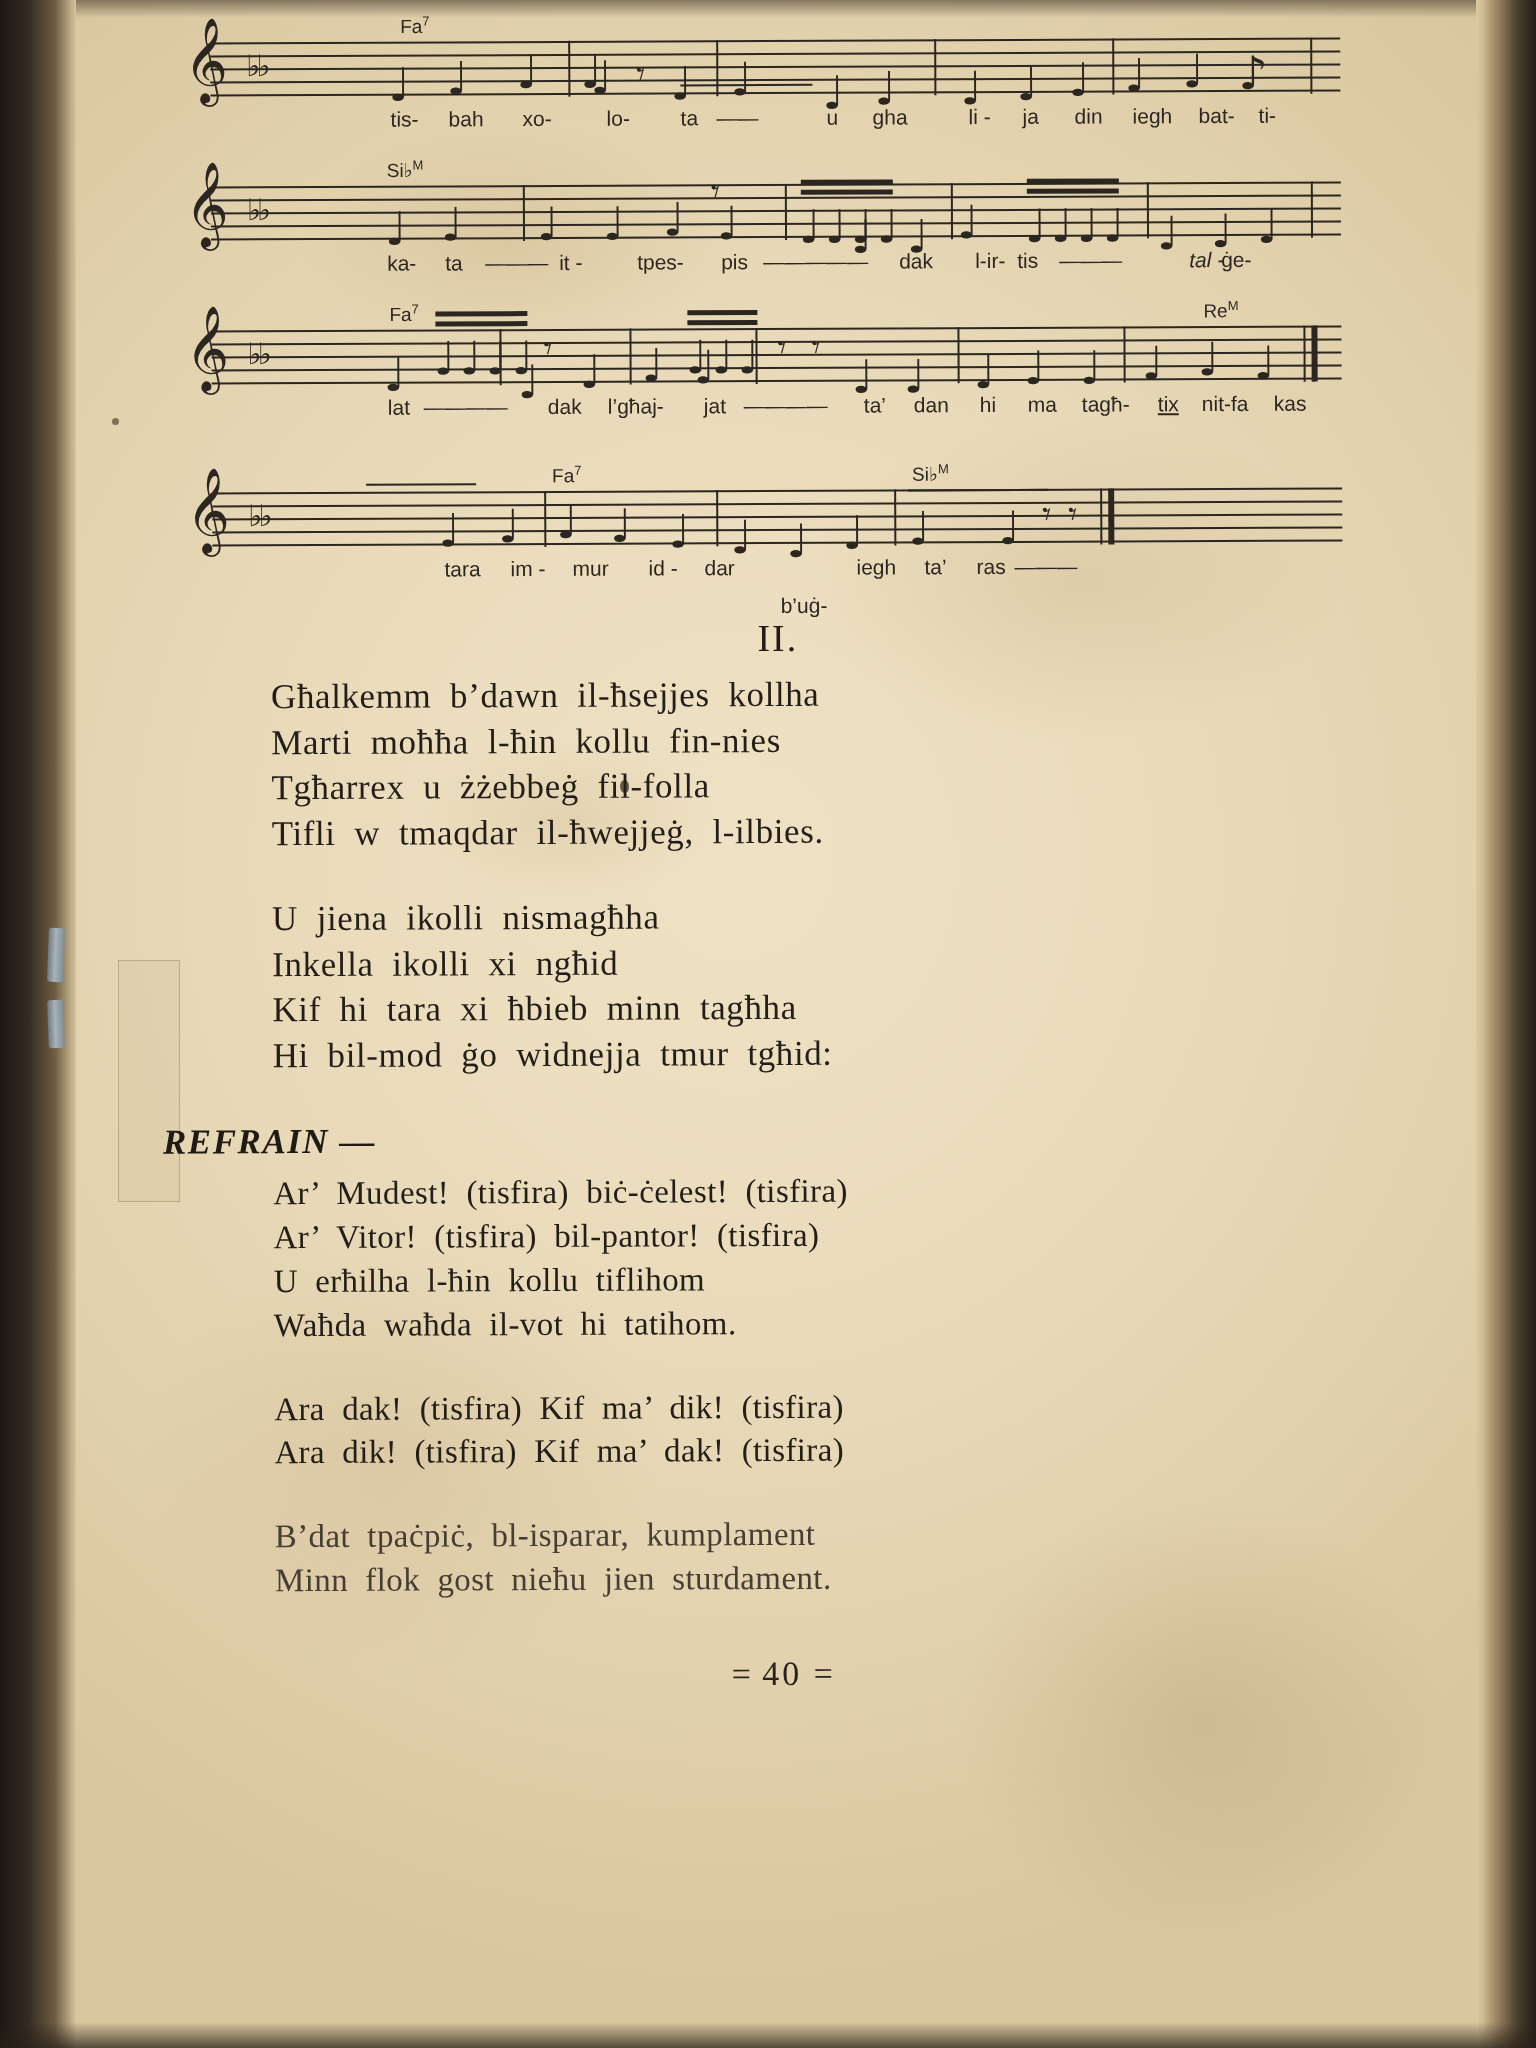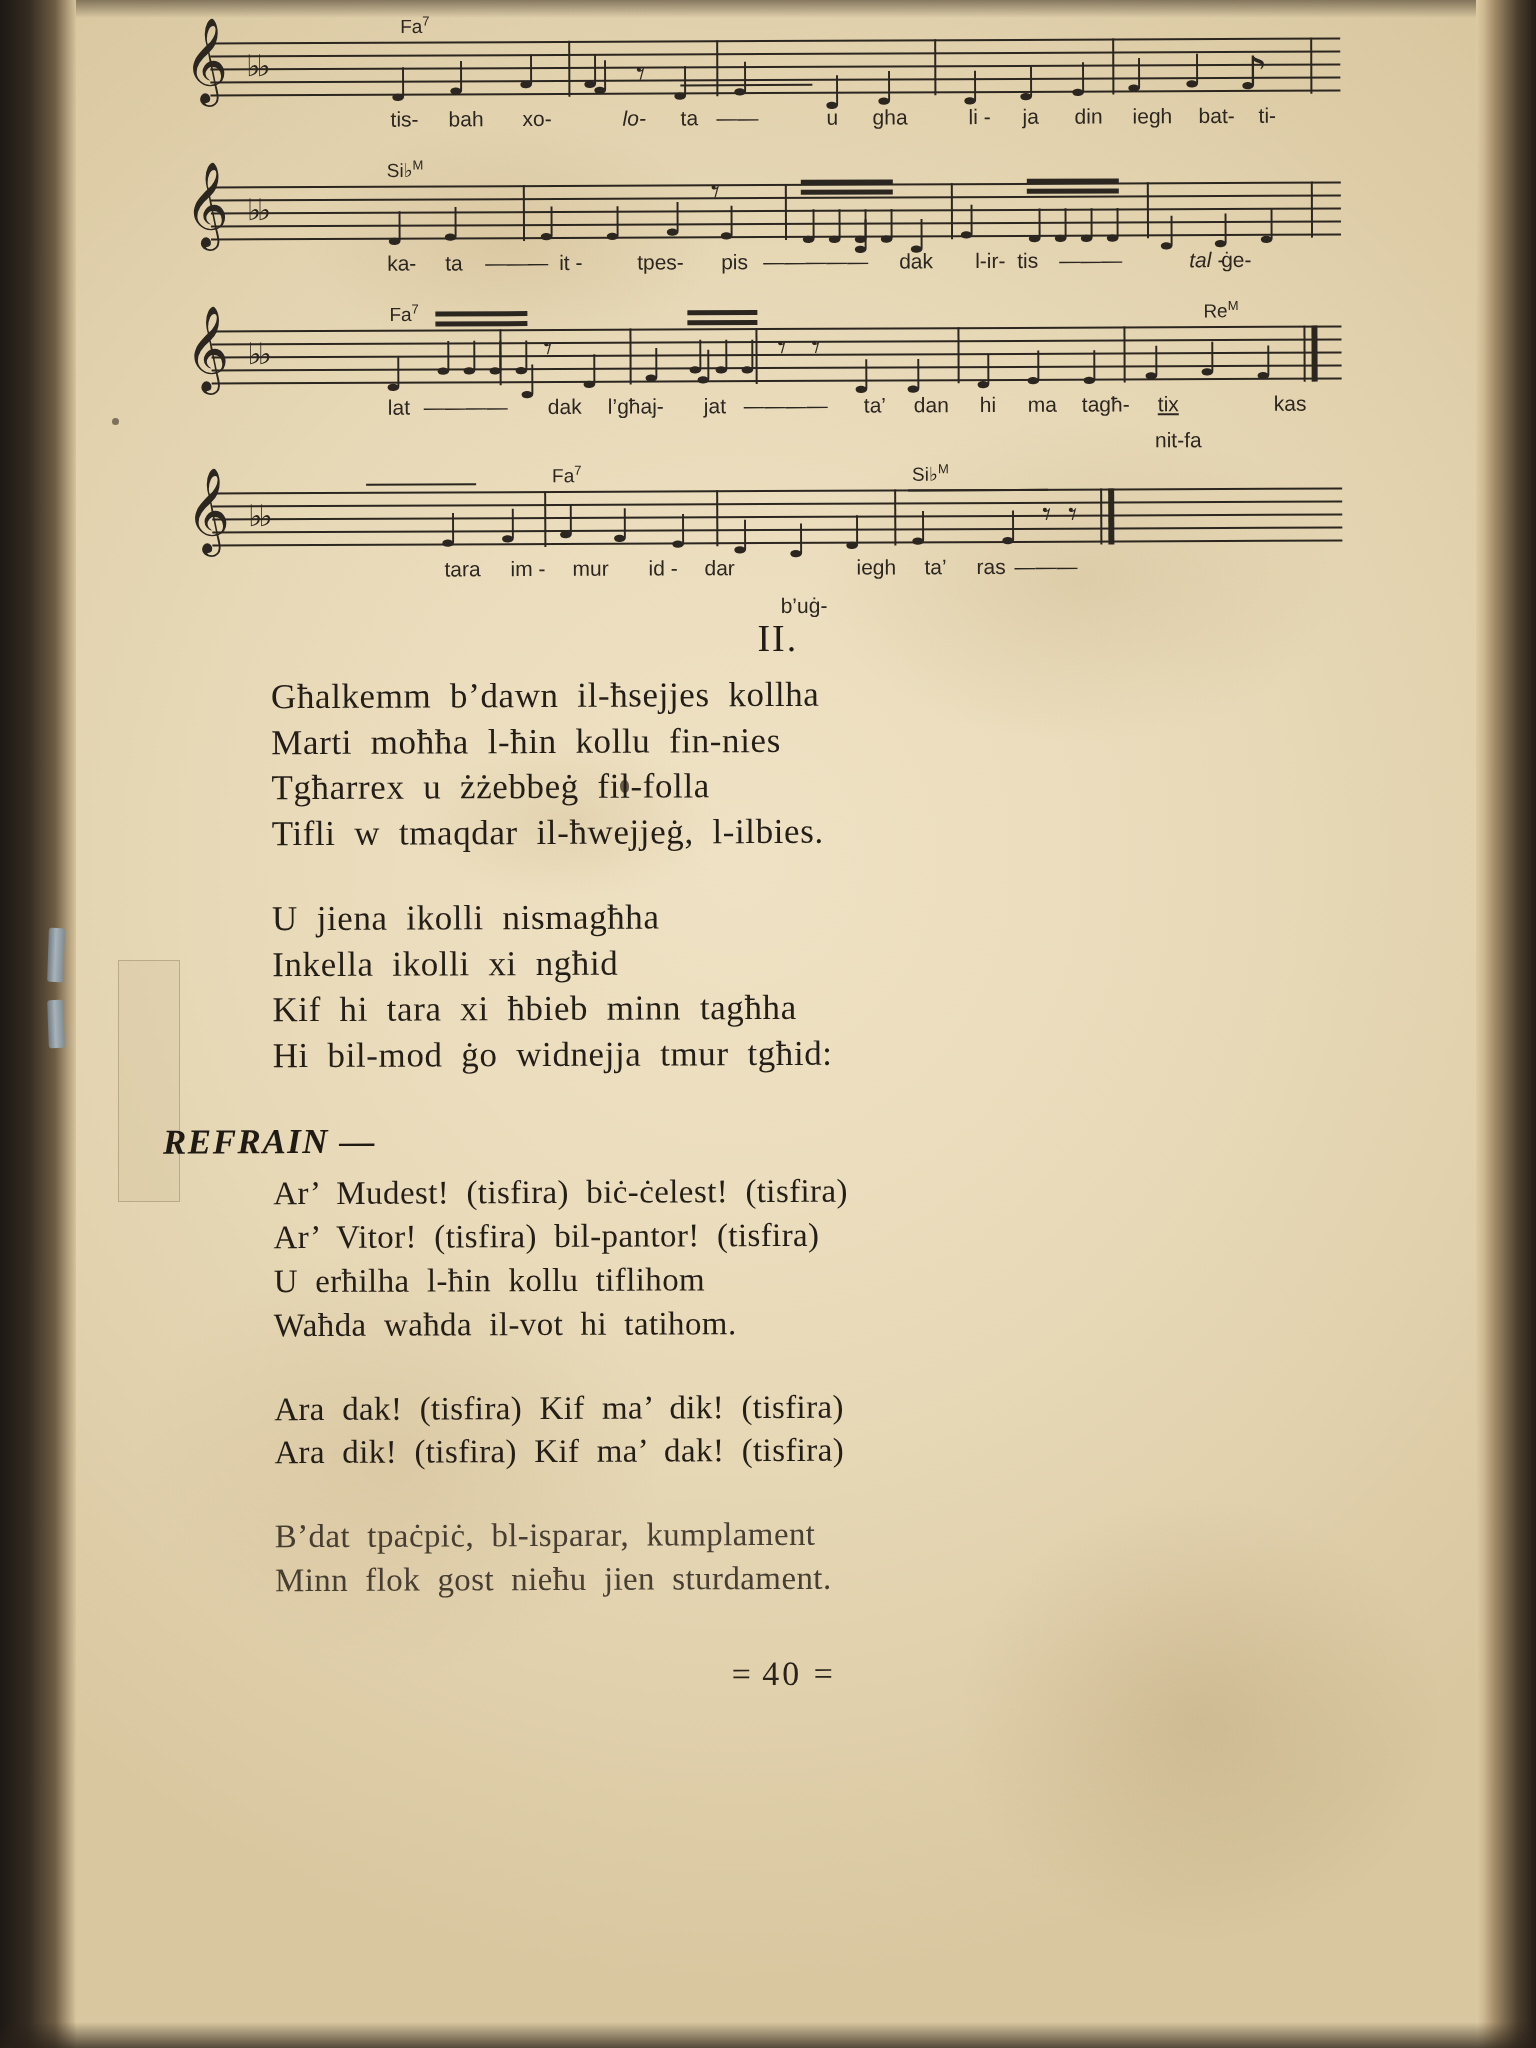--- a/index.html
+++ b/index.html
@@ -253,21 +253,21 @@
         <div class="note n-q" style="left:974px; top:28px;">♩</div>
         <div class="note n-q" style="left:1032px; top:24px;">♩</div>
         <div class="note n-e" style="left:1088px; top:26px;">♪</div>
         <div class="slurline" style="left:530px; top:58px; width:132px;"></div>
         <div class="endbar-thin" style="left:1160px;"></div>
       </div>
       <div class="lyricline">
         <span class="lyric" style="left:240px;">tis-</span>
         <span class="lyric" style="left:298px;">bah</span>
         <span class="lyric" style="left:372px;">xo-</span>
-        <span class="lyric" style="left:472px;font-style:italic;">lo-</span>
+        <span class="lyric" style="left:456px;">lo-</span>
         <span class="lyric" style="left:530px;">ta</span>
         <span class="lyric" style="left:566px;">——</span>
         <span class="lyric" style="left:676px;">u</span>
         <span class="lyric" style="left:722px;">gha</span>
         <span class="lyric" style="left:818px;">li -</span>
         <span class="lyric" style="left:872px;">ja</span>
         <span class="lyric" style="left:924px;">din</span>
         <span class="lyric" style="left:982px;">iegh</span>
         <span class="lyric" style="left:1048px;">bat-</span>
         <span class="lyric" style="left:1108px;">ti-</span>
@@ -394,21 +394,21 @@
         <span class="lyric" style="left:396px;">dak</span>
         <span class="lyric" style="left:456px;">l’għaj-</span>
         <span class="lyric" style="left:552px;">jat</span>
         <span class="lyric" style="left:592px;">————</span>
         <span class="lyric" style="left:712px;">ta’</span>
         <span class="lyric" style="left:762px;">dan</span>
         <span class="lyric" style="left:828px;">hi</span>
         <span class="lyric" style="left:876px;">ma</span>
         <span class="lyric" style="left:930px;">tagħ-</span>
         <span class="lyric" style="left:1006px;text-decoration:underline;">tix</span>
-        <span class="lyric" style="left:1003px;margin-top:36px;">nit-fa</span>
+        <span class="lyric" style="left:1050px;">nit-fa</span>
         <span class="lyric" style="left:1122px;">kas</span>
       </div>
     </div>
 
     <div class="stave-block" style="margin-top:48px;">
       <div class="stave">
         <div class="lines">
               <i></i>
               <i></i>
               <i></i>

